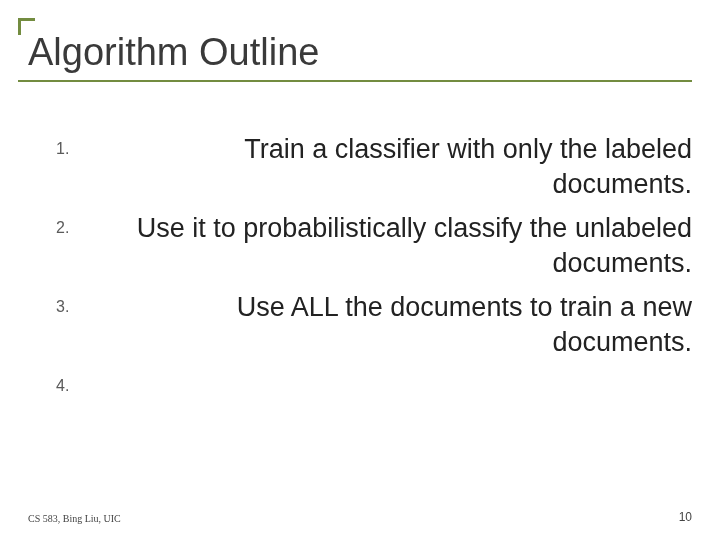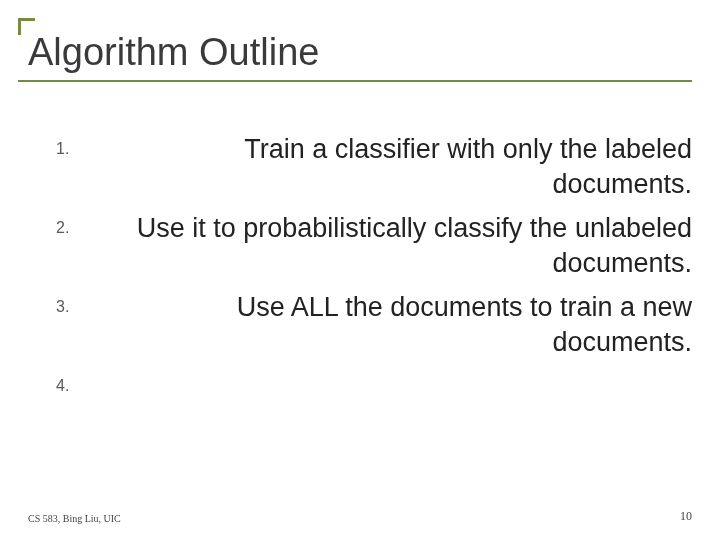--- a/index.html
+++ b/index.html
@@ -65,21 +65,21 @@
     font-size: 10px;
     color: #444;
     font-family: "Times New Roman", Times, serif;
   }
   .footer-right {
     position: absolute;
     right: 28px;
     bottom: 16px;
     font-size: 12px;
     color: #444;
-    font-family: Liberation Serif, serif;
+    font-family: Liberation Sans, sans-serif;
   }
 </style>
 </head>
 <body>
 
 <div class="slide">
   <div class="title-wrap">
     <div class="corner"></div>
     <div class="title">Algorithm Outline</div>
   </div>

